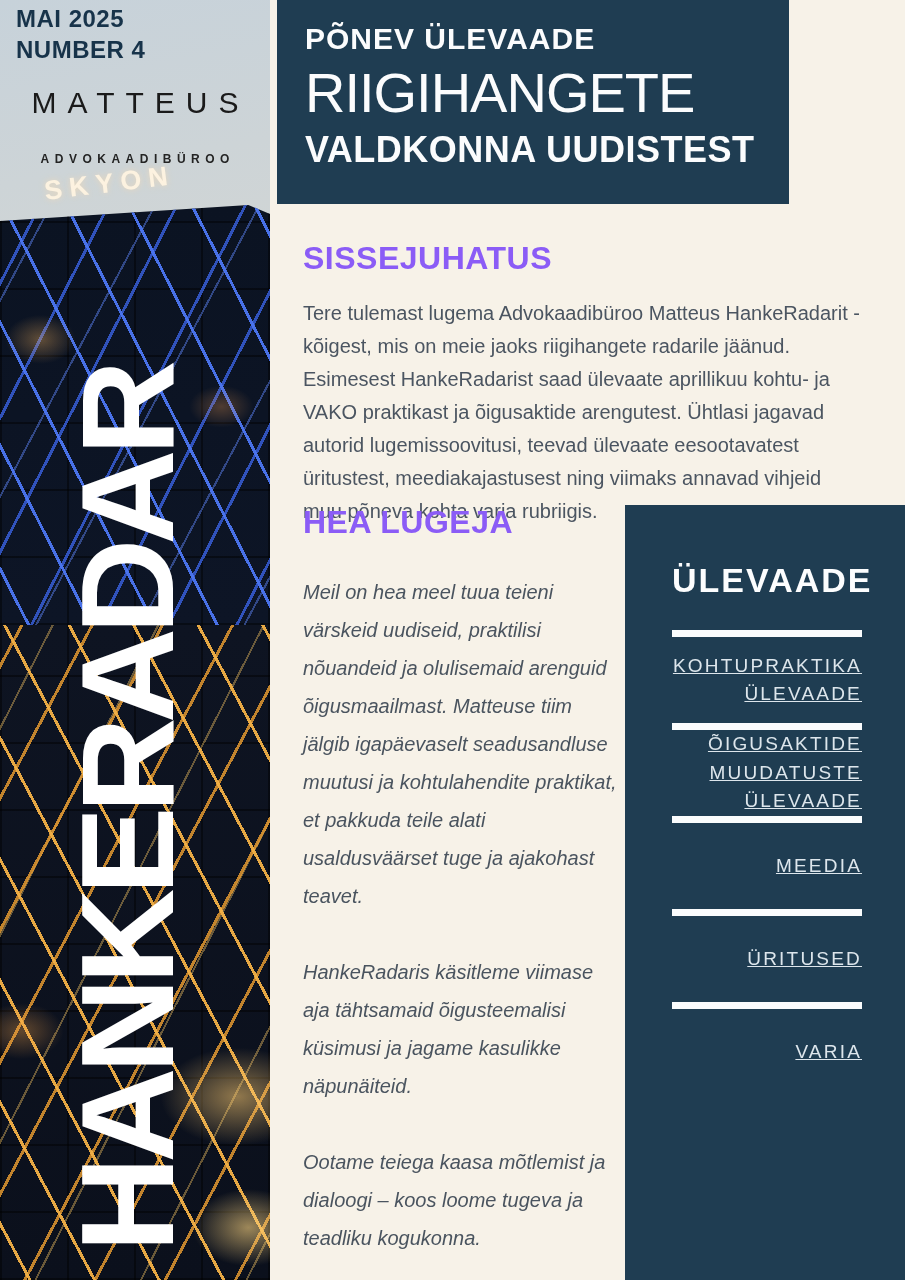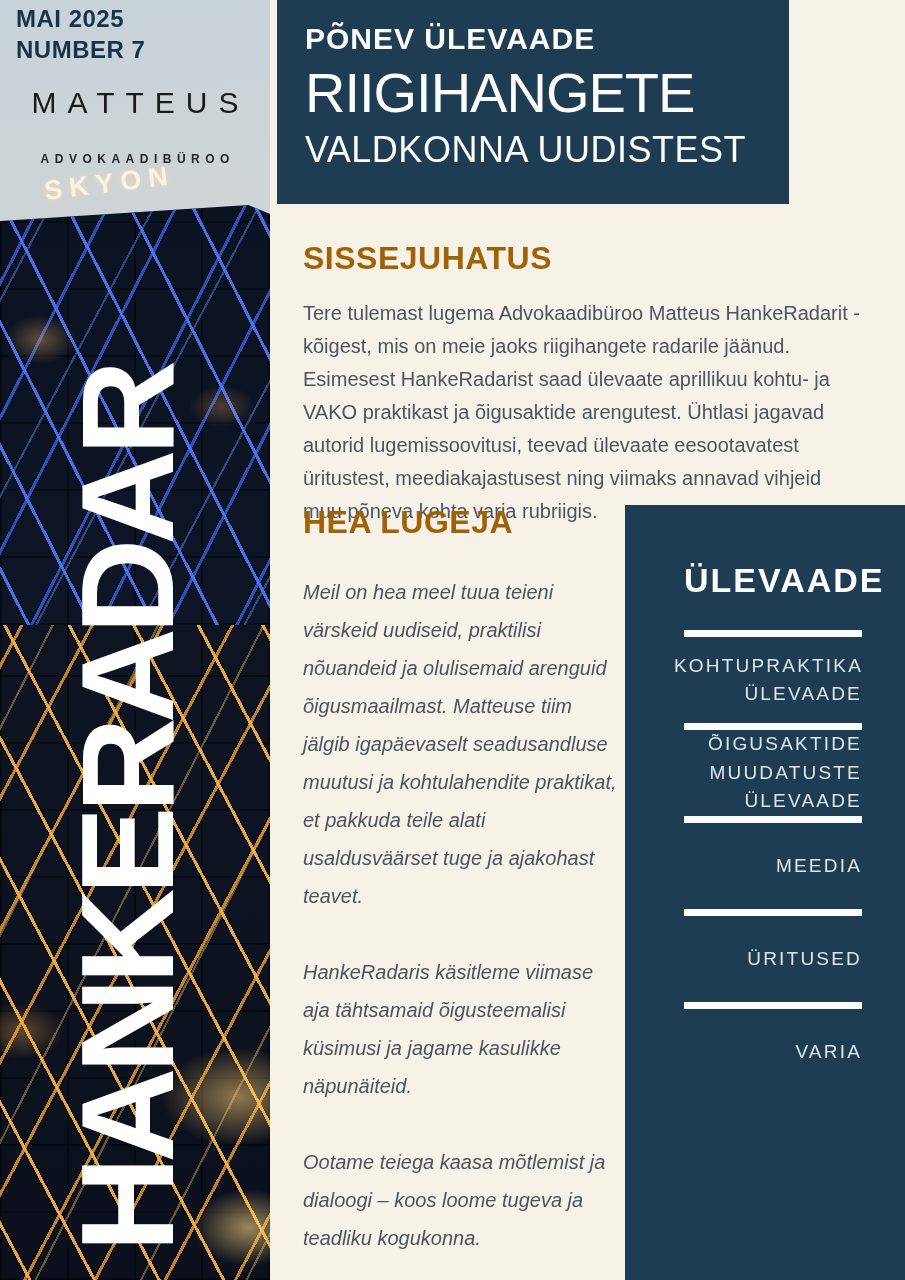--- a/index.html
+++ b/index.html
@@ -63,59 +63,59 @@
     font-size:132px; font-weight:bold; letter-spacing:-6px; color:#ffffff;
   }
 
   
   .masthead{
     position:absolute; left:277px; top:0; width:512px; height:204px;
     background:#1f3d52; color:#fbfcfd; box-sizing:border-box; padding:22px 0 0 28px;
   }
   .masthead .kicker{font-size:30px; font-weight:bold; letter-spacing:1px; margin:0 0 8px;}
   .masthead .title{font-size:56px; font-weight:normal; letter-spacing:-1px; line-height:1.02; margin:0;}
-  .masthead .subtitle{font-size:36px; font-weight:normal; letter-spacing:.5px; margin-top:8px;}
+  .masthead .subtitle{font-size:36px; font-weight:bold; letter-spacing:.5px; margin-top:8px;}
 
   
-  h2.sec{font-size:32px; font-weight:bold; color:#a16207; letter-spacing:.5px; margin:0 0 20px;}
+  h2.sec{font-size:32px; font-weight:bold; color:#8b5cf6; letter-spacing:.5px; margin:0 0 20px;}
   .intro{position:absolute; left:303px; top:240px; width:558px;}
   .intro p{margin:0; font-size:20px; line-height:33px; color:#4b5561;}
   .letter{position:absolute; left:303px; top:504px; width:320px;}
   .letter-p{
     margin:0 0 38px; font-size:20px; font-style:italic; line-height:38px;
     color:#4a545f; white-space:pre-line;
   }
   .letter .body{margin-top:32px;}
 
   
   .toc{
     position:absolute; left:625px; top:505px; width:280px; height:775px;
-    background:#1f3d52; box-sizing:border-box; padding:56px 43px 0 59px;
+    background:#1f3d52; box-sizing:border-box; padding:56px 43px 0 47px;
   }
   .toc-title{font-size:34px; font-weight:bold; letter-spacing:2px; color:#fcfdfe; margin:0 0 30px;}
   .toc-item .toc-divider{height:7px; background:#fafcfd;}
   .toc-label{
     min-height:86px; display:flex; align-items:center; justify-content:flex-end;
     text-align:right; font-size:19px; letter-spacing:2.2px; line-height:1.5;
-    color:#dde6ec; cursor:pointer;
+    color:#dde6ec; cursor:pointer;text-decoration:underline;
   }
 </style>
 </head>
 <body>
 
 <div class="page">
 
   <aside class="photo-col">
     <div class="left-glow"></div>
     <div class="facade facade-blue"></div>
     <div class="facade facade-gold"></div>
     <div class="building-sign">SKYON</div>
     <div class="issue">
       <div>MAI 2025</div>
-      <div>NUMBER 7</div>
+      <div>NUMBER 4</div>
     </div>
     <div class="brand">
       <div class="brand-name">MATTEUS</div>
       <div class="brand-sub">ADVOKAADIBÜROO</div>
     </div>
     <div class="vertical-title">HANKERADAR</div>
   </aside>
 
   <header class="masthead">
     <div class="kicker">PÕNEV ÜLEVAADE</div>

